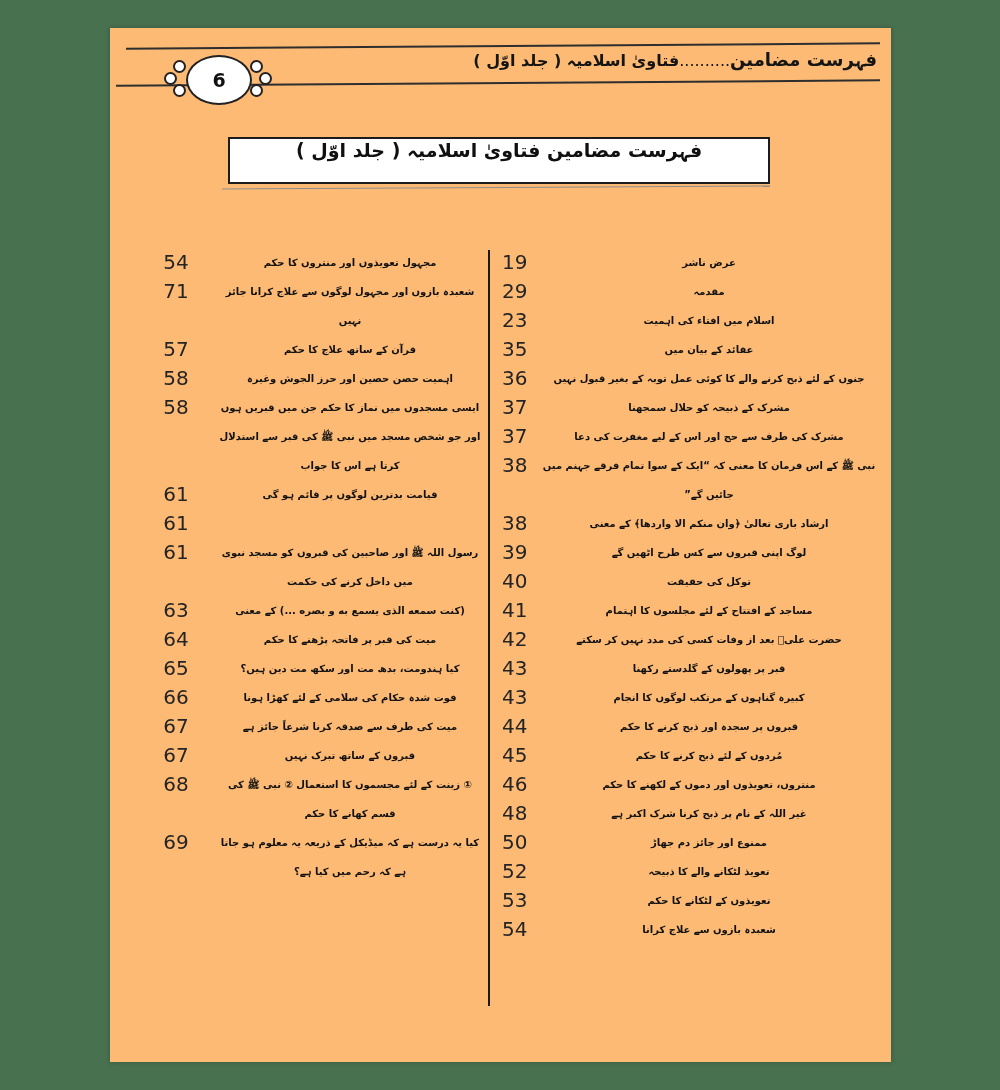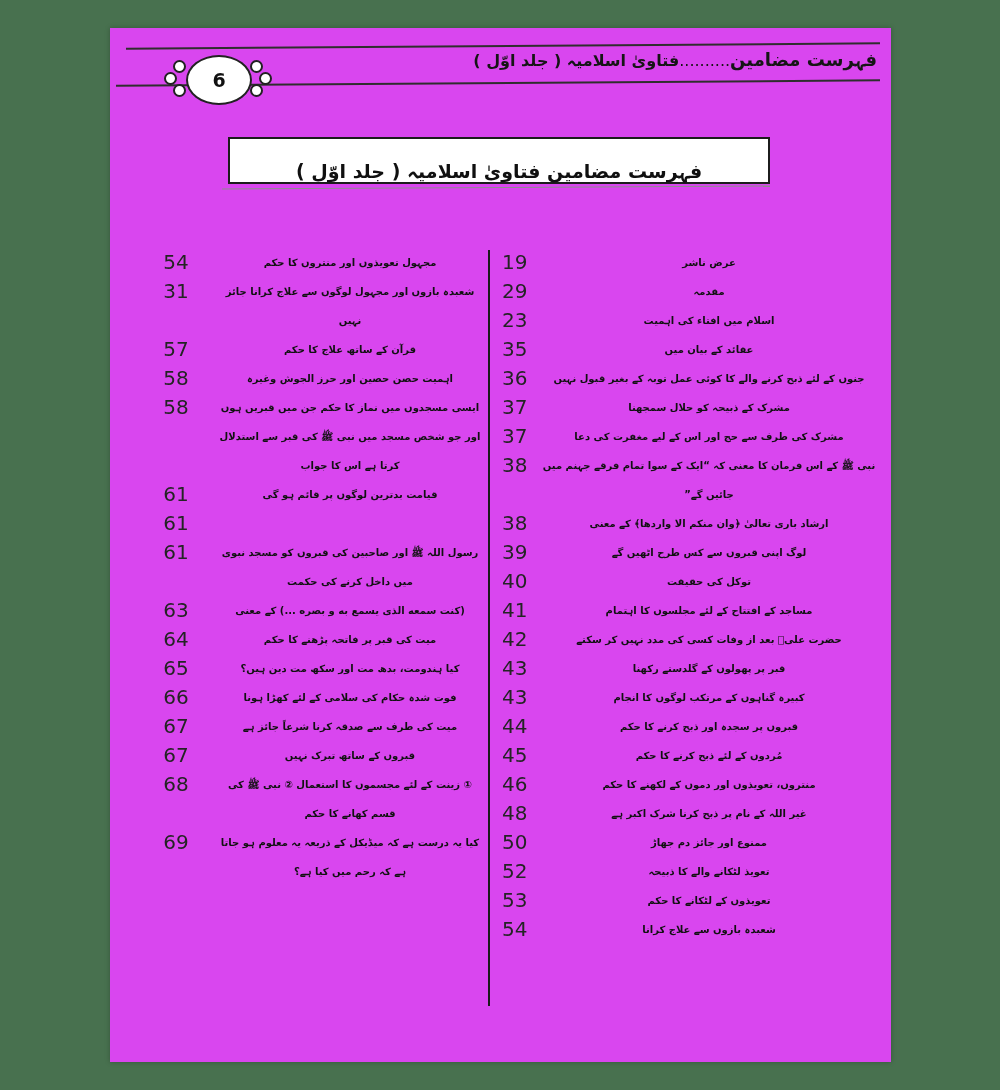--- a/index.html
+++ b/index.html
@@ -29,42 +29,42 @@
     display:flex; align-items:center; justify-content:center;
     font-size:19px; font-weight:bold; color:#111;
   }
   .fl { position:absolute; width:9px; height:9px; border:2px solid #222; border-radius:50%; background:#fff; }
   .fl.l1 { left:6px;  top:20px; } .fl.l2 { left:15px; top:8px; }  .fl.l3 { left:15px; top:32px; }
   .fl.r1 { right:6px; top:20px; } .fl.r2 { right:15px; top:8px; } .fl.r3 { right:15px; top:32px; }
   
   .title-box {
     position:absolute; left:118px; top:109px; width:538px; height:43px;
     border:2px solid #1c1c1c; background:#fff;
-    display:flex; align-items:flex-end; justify-content:center;
+    display:flex; align-items:flex-start; justify-content:center;
     direction:rtl; font-size:19px; font-weight:bold; color:#101010;
   }
   .title-box-echo { position:absolute; left:112px; top:159px; width:548px; border-top:1.5px solid #8d8d8d; transform:rotate(-0.3deg); }
   
   .divider { position:absolute; left:378px; top:222px; width:2px; height:756px; background:#1b1b1b; }
   .col { position:absolute; top:220px; }
   .col-right { left:386px; width:392px; }
   .col-left  { left:8px;   width:368px; }
   .toc-row { display:flex; align-items:flex-start; }
   .num { flex:none; font-size:20px; color:#242424; line-height:29px; }
   .col-right .num { width:34px; text-align:left; padding-left:6px; box-sizing:border-box; }
   .col-left  .num { width:96px; text-align:center; padding-left:20px; box-sizing:border-box; }
   .txt {
     flex:1; direction:rtl; text-align:center;
     font-size:10px; font-weight:bold; line-height:29px; color:#111;
   }
 </style>
 </head>
 <body style="background: rgb(72, 113, 79);">
 
-<div class="page" style="background: #d946ef;">
+<div class="page" style="background: #fdba74;">
 
   <div class="hr-top"></div>
   <div class="hr-bot"></div>
 
   <div class="header-title">
     <span class="section">فہرست مضامین</span><span class="dots">..........</span><span class="book">فتاویٰ اسلامیہ ( جلد اوّل )</span>
   </div>
 
   <div class="ornament">
     <span class="fl l1"></span>
@@ -175,21 +175,21 @@
         <div class="num">54</div>
         <div class="txt">شعبدہ بازوں سے علاج کرانا</div>
       </div>
     </div>
   <div class="col col-left" id="col-left">
       <div class="toc-row">
         <div class="num">54</div>
         <div class="txt">مجہول تعویذوں اور منتروں کا حکم</div>
       </div>
       <div class="toc-row">
-        <div class="num">31</div>
+        <div class="num">71</div>
         <div class="txt">شعبدہ بازوں اور مجہول لوگوں سے علاج کرانا جائز نہیں</div>
       </div>
       <div class="toc-row">
         <div class="num">57</div>
         <div class="txt">قرآن کے ساتھ علاج کا حکم</div>
       </div>
       <div class="toc-row">
         <div class="num">58</div>
         <div class="txt">اہمیت حصن حصین اور حرز الجوش وغیرہ</div>
       </div>

